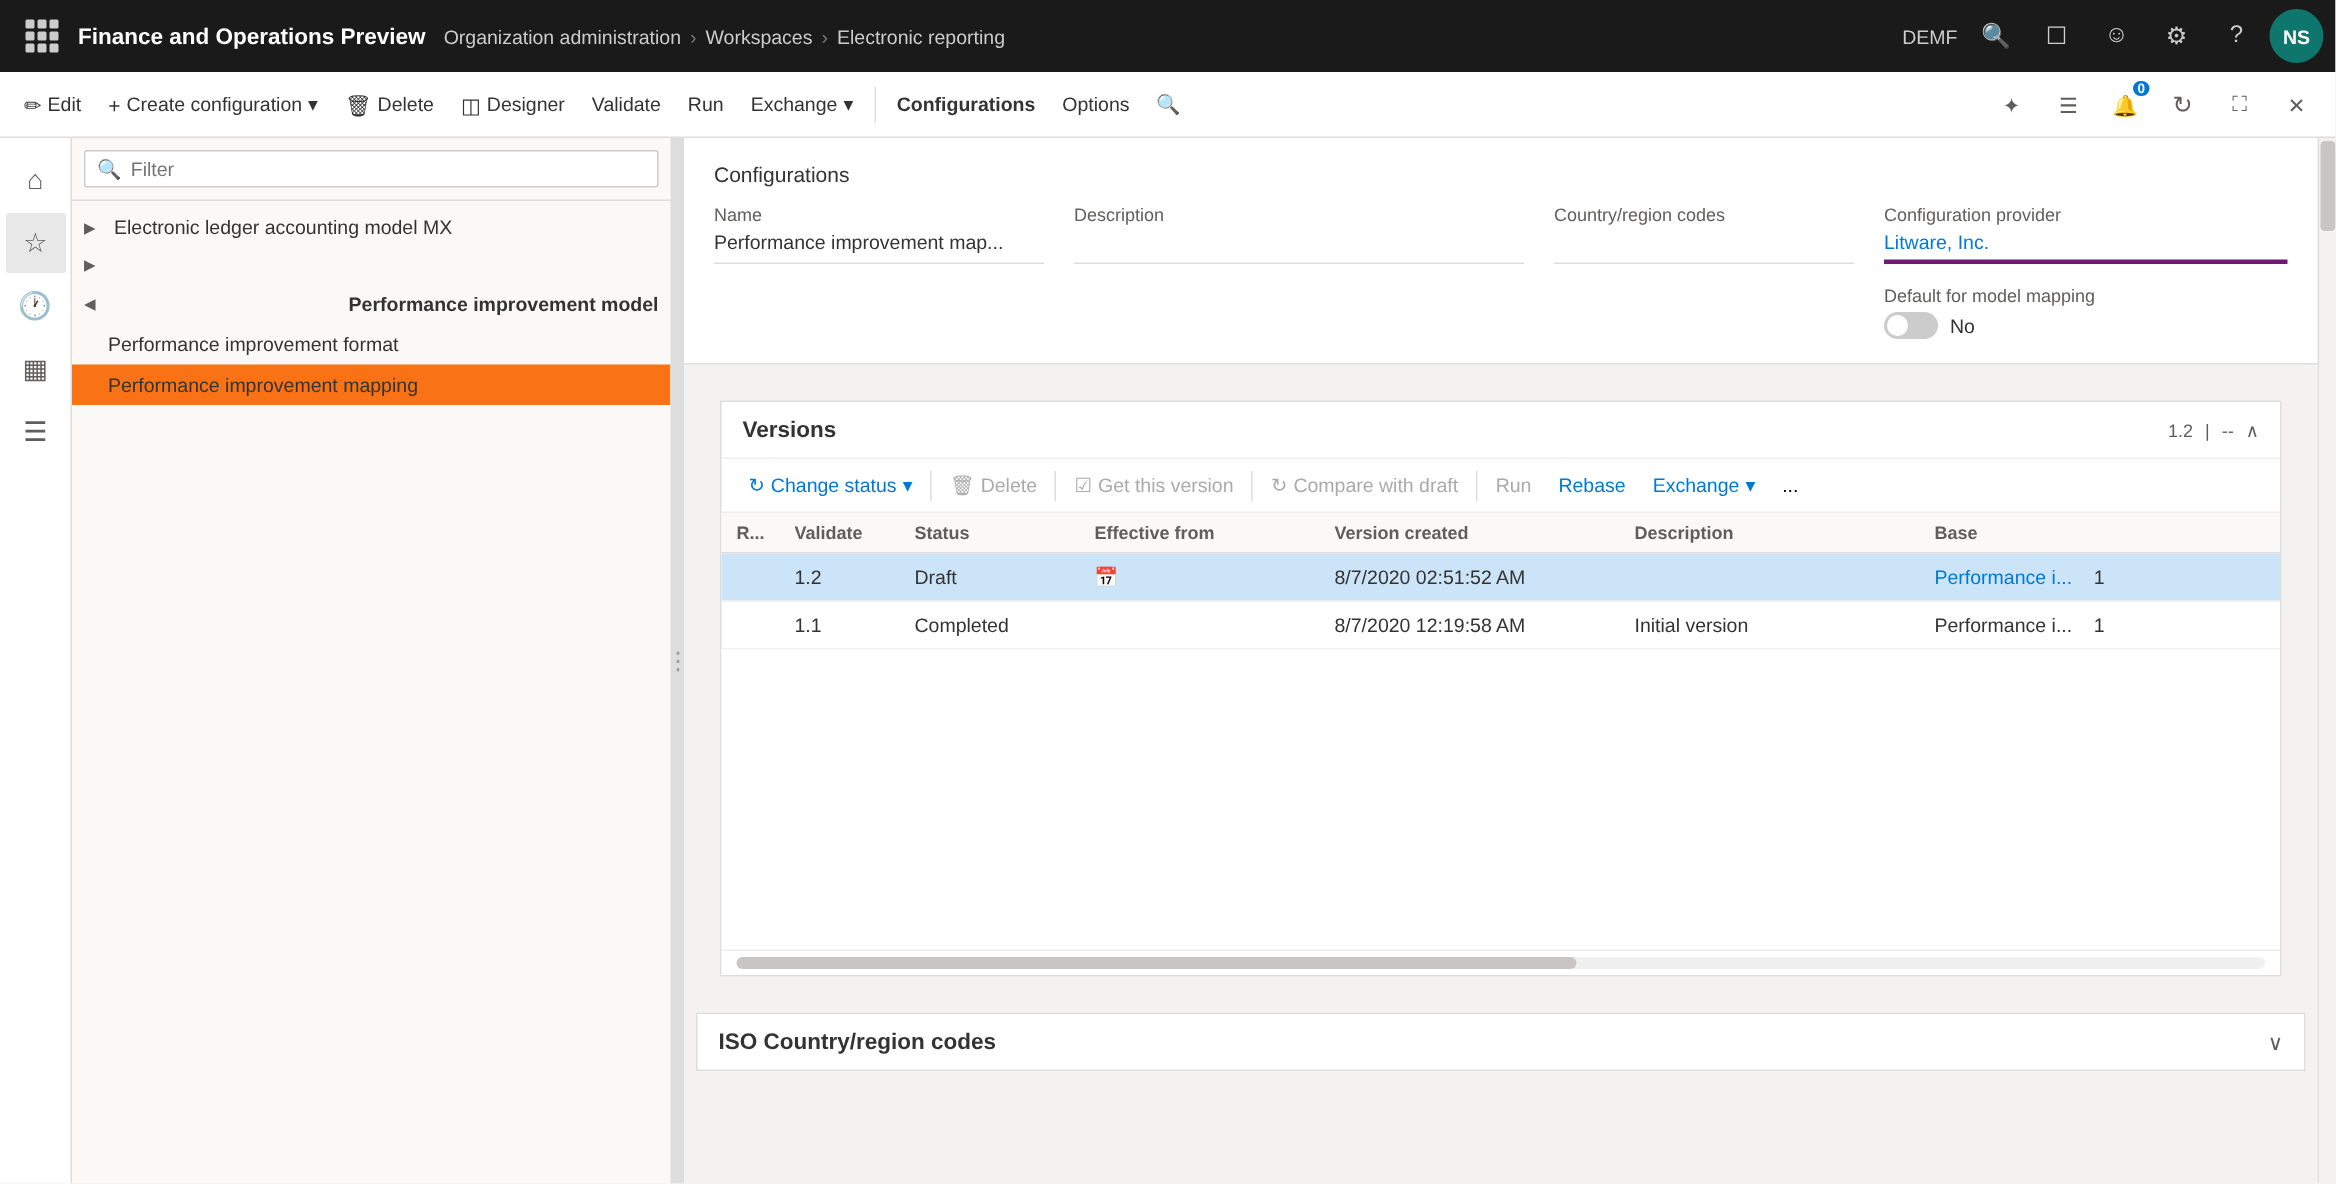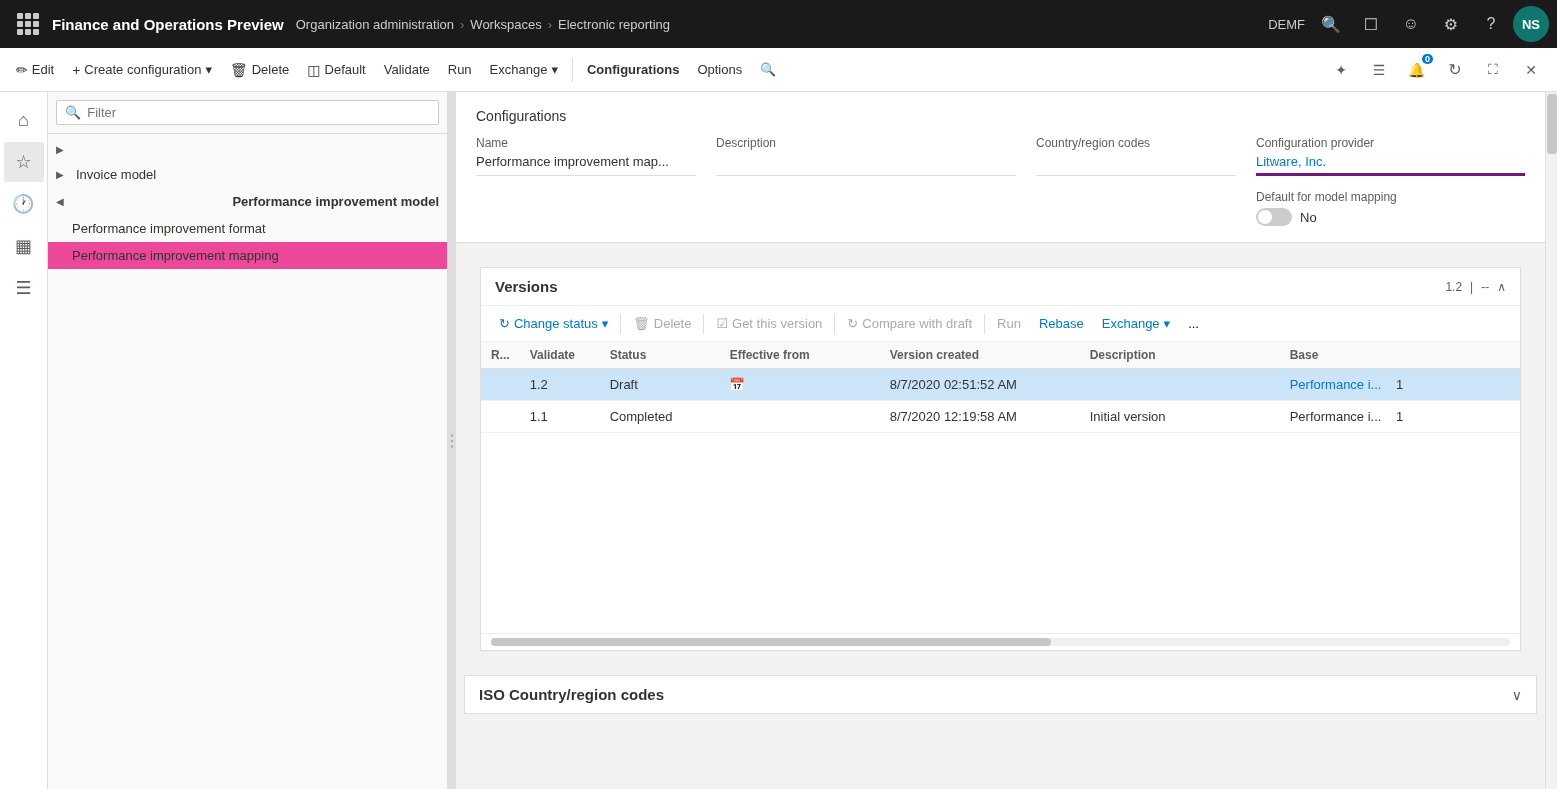--- a/index.html
+++ b/index.html
@@ -117,21 +117,21 @@
     .filter-input-wrap input {
       border: none; outline: none; font-size: 13px; flex: 1; color: #333;
     }
     .filter-icon { color: #605e5c; font-size: 13px; }
     .tree-list { flex: 1; overflow-y: auto; padding: 4px 0; }
     .tree-item {
       display: flex; align-items: center;
       padding: 6px 8px; cursor: pointer; font-size: 13px; color: #333;
       gap: 4px;
     }
-    .tree-item.selected { background: #ec4899; }
+    .tree-item.selected { background: #f97316; }
     .tree-item .expand-icon { color: #605e5c; font-size: 10px; width: 16px; }
     .tree-item .item-text { flex: 1; }
     .tree-indent-1 { padding-left: 24px; }
 
     
     .content-area {
       flex: 1;
       overflow-y: auto;
       padding: 0;
       background: #f3f2f1;
@@ -300,21 +300,21 @@
     <span class="tb-icon">+</span>
     <span>Create configuration</span>
     <span>▾</span>
   </button>
   <button class="toolbar-btn">
     <span class="tb-icon">🗑</span>
     <span>Delete</span>
   </button>
   <button class="toolbar-btn">
     <span class="tb-icon">◫</span>
-    <span>Default</span>
+    <span>Designer</span>
   </button>
   <button class="toolbar-btn">
     <span>Validate</span>
   </button>
   <button class="toolbar-btn">
     <span>Run</span>
   </button>
   <button class="toolbar-btn">
     <span>Exchange</span>
     <span>▾</span>
@@ -357,25 +357,25 @@
     <div class="sidebar-filter">
       <div class="filter-input-wrap">
         <span class="filter-icon">🔍</span>
         <input type="text" placeholder="Filter" style="">
       </div>
     </div>
     <div class="tree-list">
 
       <div class="tree-item">
         <span class="expand-icon">▶</span>
+        <span class="item-text">Electronic ledger accounting model MX</span>
       </div>
 
       <div class="tree-item">
         <span class="expand-icon">▶</span>
-        <span class="item-text">Invoice model</span>
       </div>
 
       <div class="tree-item">
         <span class="expand-icon">◀</span>
         <span class="item-text" style="font-weight:bold;text-align:right;">Performance improvement model</span>
       </div>
 
       <div class="tree-item tree-indent-1">
         <span class="item-text">Performance improvement format</span>
       </div>

